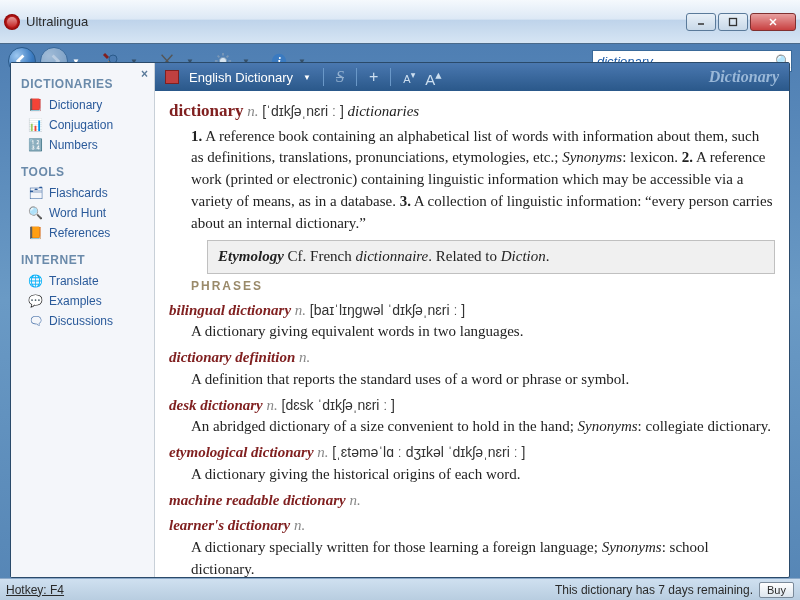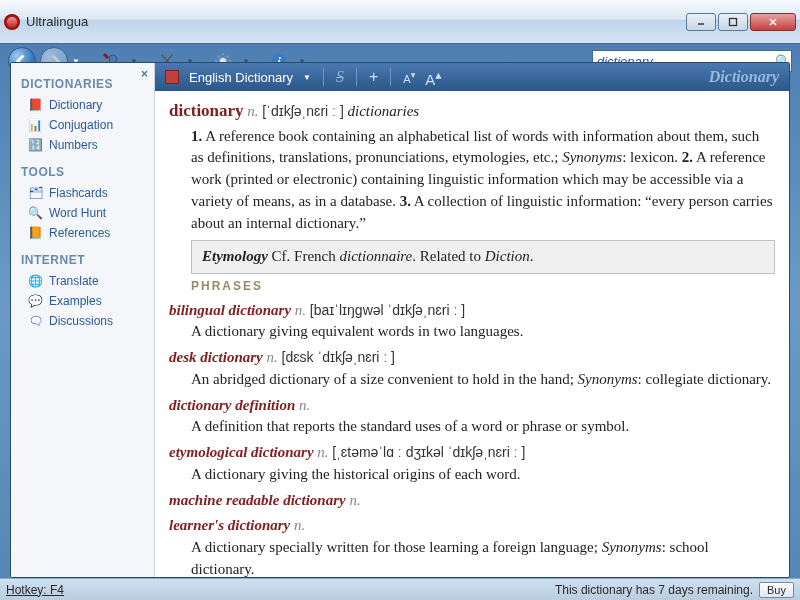--- a/index.html
+++ b/index.html
@@ -50,21 +50,21 @@
 
   
   .entry { flex:1; overflow-y: scroll; padding: 8px 14px 8px 14px; font-family: Georgia, 'Times New Roman', serif; font-size: 15px; color:#222; line-height: 1.45; }
   .headword { color:#802020; font-weight:bold; font-size:17px; }
   .pos { color:#888; font-style:italic; }
   .pron { font-family: 'Lucida Sans Unicode', Arial, sans-serif; color:#333; font-size: 14px;}
   .plural { font-style: italic;}
   .defs { padding-left: 22px; margin-top: 2px; }
   .defs b { font-weight:bold; }
   .syn { font-style: italic;}
-  .etym-box { border:1px solid #c0c0c0; background:#f0f0f0; padding:5px 10px; margin: 6px 0 4px 22px; }
+  .etym-box { border:1px solid #c0c0c0; background:#f0f0f0; padding:5px 10px; margin: 6px 0 4px 38px; }
   .etym-box .lead { font-weight:bold; font-style:italic; }
   .phrases-head { color:#9a8a6a; font-weight:bold; letter-spacing:2px; font-size:12px; margin: 4px 0 2px 22px; font-family: "Segoe UI", sans-serif; }
   .phrase { margin-top: 4px; }
   .phrase .pw { color:#802020; font-weight:bold;font-style:italic; }
   .phrase .def { padding-left:22px; }
 
   
   .entry::-webkit-scrollbar { width: 16px; }
   .entry::-webkit-scrollbar-track { background:#f0f0f0; border-left:1px solid #d0d0d0;}
   .entry::-webkit-scrollbar-thumb { background:#c8d0dc; border:1px solid #98a8b8; border-radius:2px;}
@@ -233,26 +233,26 @@
       </div>
       <div class="defs" id="defs"><b>1.</b> A reference book containing an alphabetical list of words with information about them, such as definitions, translations, pronunciations, etymologies, etc.; <span class="syn">Synonyms</span>: lexicon. <b>2.</b> A reference work (printed or electronic) containing linguistic information which may be accessible via a variety of means, as in a database. <b>3.</b> A collection of linguistic information: “every person carries about an internal dictionary.”</div>
       <div class="etym-box" id="etym"><span class="lead">Etymology</span> Cf. French <i>dictionnaire</i>. Related to <i>Diction</i>.</div>
       <div class="phrases-head">PHRASES</div>
       <div id="phrases">
           <div class="phrase">
             <div><span class="pw">bilingual dictionary</span> <span class="pos">n.</span> <span class="pron">[baɪˈlɪŋgwəl ˈdɪkʃəˌnɛri ː ]</span></div>
             <div class="def">A dictionary giving equivalent words in two languages.</div>
           </div>
           <div class="phrase">
+            <div><span class="pw">dictionary definition</span> <span class="pos">n.</span></div>
+            <div class="def">A definition that reports the standard uses of a word or phrase or symbol.</div>
+          </div>
+          <div class="phrase">
             <div><span class="pw">desk dictionary</span> <span class="pos">n.</span> <span class="pron">[dɛsk ˈdɪkʃəˌnɛri ː ]</span></div>
             <div class="def">An abridged dictionary of a size convenient to hold in the hand; <span class="syn">Synonyms</span>: collegiate dictionary.</div>
-          </div>
-          <div class="phrase">
-            <div><span class="pw">dictionary definition</span> <span class="pos">n.</span></div>
-            <div class="def">A definition that reports the standard uses of a word or phrase or symbol.</div>
           </div>
           <div class="phrase">
             <div><span class="pw">etymological dictionary</span> <span class="pos">n.</span> <span class="pron">[ˌɛtəməˈlɑ ː dʒɪkəl ˈdɪkʃəˌnɛri ː ]</span></div>
             <div class="def">A dictionary giving the historical origins of each word.</div>
           </div>
           <div class="phrase">
             <div><span class="pw">machine readable dictionary</span> <span class="pos">n.</span></div>
           </div>
           <div class="phrase">
             <div><span class="pw">learner's dictionary</span> <span class="pos">n.</span></div>

